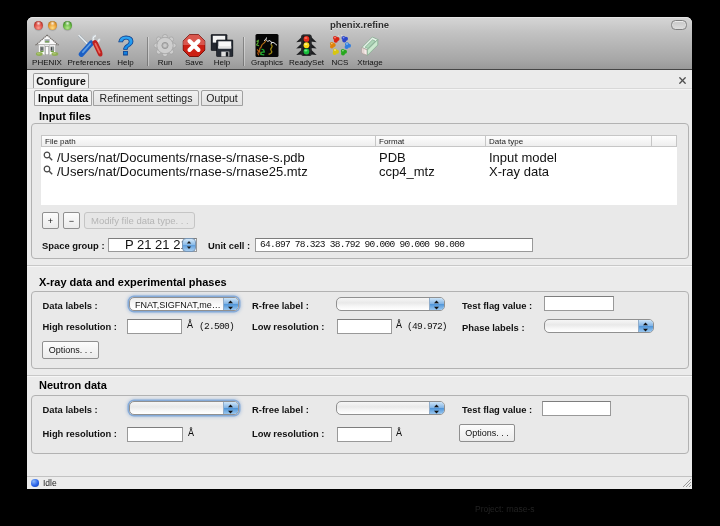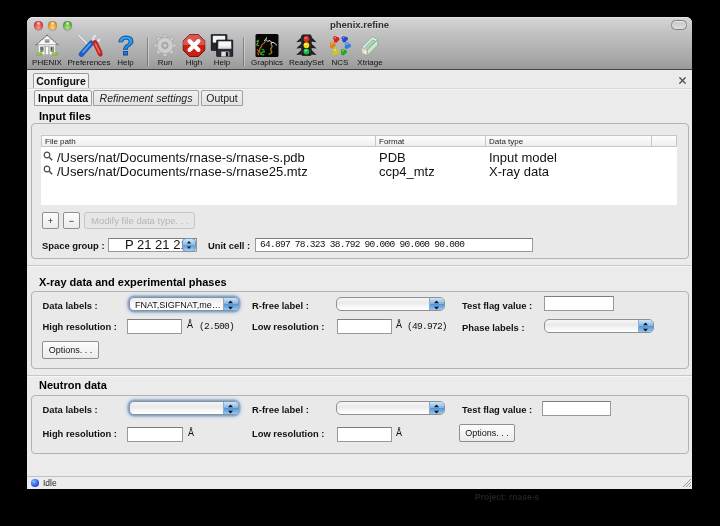--- a/index.html
+++ b/index.html
@@ -143,21 +143,21 @@
  <div class="ico">
       <svg width="23" height="23" viewBox="0 0 23 23">
   <polygon points="7,0.5 16,0.5 22.5,7 22.5,16 16,22.5 7,22.5 0.5,16 0.5,7" fill="#cc1f13" stroke="#7d120b" stroke-width="1"></polygon>
   <polygon points="7,0.5 16,0.5 22.5,7 22.5,11 0.5,11 0.5,7" fill="rgba(255,255,255,0.25)"></polygon>
   <g stroke="#fff" stroke-width="4" stroke-linecap="round">
    <line x1="7" y1="7" x2="16" y2="16"></line>
           <line x1="16" y1="7" x2="7" y2="16"></line>
   </g>
  </svg>
     </div>
- <div class="lbl">High</div>
+ <div class="lbl">Save</div>
 </div>
 <div class="abs tbitem" style="left:222px;">
  <div class="ico">
       <svg width="23" height="23" viewBox="0 0 23 23">
   <rect x="0.5" y="0.5" width="16" height="16" rx="0.8" fill="#23272f" stroke="#0c0e12" stroke-width="0.6"></rect>
   <rect x="2.3" y="1.8" width="12.4" height="6.8" fill="#f4f4f4"></rect>
   <rect x="6" y="6" width="16.5" height="16.5" rx="0.8" fill="#262b34" stroke="#0c0e12" stroke-width="0.6"></rect>
   <rect x="7.8" y="7.3" width="12.9" height="7.2" fill="#f7f7f7"></rect>
   <rect x="7.8" y="12.2" width="12.9" height="2.3" fill="#e2e2e2"></rect>
   <rect x="10.8" y="17.6" width="8" height="4.9" fill="#dedede"></rect>
@@ -266,21 +266,21 @@
  <g stroke="#4e4e4e" stroke-width="1.3" stroke-linecap="round">
   <line x1="0.8" y1="0.8" x2="6.2" y2="6.2"></line>
       <line x1="6.2" y1="0.8" x2="0.8" y2="6.2"></line>
  </g>
 </svg>
 
 <div class="abs" style="left:27px;top:88px;width:665px;height:1px;background:#d8d8d8;"></div>
 <div class="abs" style="left:27px;top:89px;width:665px;height:1px;background:#f5f5f5;"></div>
 
 <div class="abs tab tabsel" style="left:34px;width:58px;">Input data</div>
-<div class="abs tab tabun" style="left:93px;width:106px;font-style:italic;">Refinement settings</div>
+<div class="abs tab tabun" style="left:93px;width:106px;">Refinement settings</div>
 <div class="abs tab tabun" style="left:201px;width:42px;">Output</div>
 
 <div class="abs h1" style="left:39px;top:110px;">Input files</div>
 <div class="abs group" style="left:31px;top:123px;width:656px;height:134px;"></div>
 
 <div class="abs" style="left:41px;top:135px;width:636px;height:70px;background:#fff;"></div>
 <div class="abs" style="left:41px;top:135px;width:636px;height:12px;background:linear-gradient(#fdfdfd,#eee);border:1px solid #c6c6c6;box-sizing:border-box;"></div>
 <div class="abs" style="left:375px;top:136px;width:1px;height:10px;background:#c6c6c6;"></div>
 <div class="abs" style="left:485px;top:136px;width:1px;height:10px;background:#c6c6c6;"></div>
 <div class="abs" style="left:651px;top:136px;width:1px;height:10px;background:#c6c6c6;"></div>
@@ -389,20 +389,20 @@
 <div class="abs tfield" style="left:127px;top:427px;width:54px;height:13px;"></div>
 <div class="abs mono" style="left:188px;top:428px;font-size:10px;">Å</div>
 <div class="abs lbl-b" style="left:252px;top:428px;">Low resolution :</div>
 <div class="abs tfield" style="left:337px;top:427px;width:53px;height:13px;"></div>
 <div class="abs mono" style="left:396px;top:428px;font-size:10px;">Å</div>
 <div class="abs btn" style="left:459px;top:424px;width:56px;height:18px;line-height:17px;">Options. . .</div>
 
 <div class="abs statusbar"></div>
 <div class="abs" style="left:31px;top:479px;width:7.5px;height:7.5px;border-radius:50%;background:radial-gradient(circle at 35% 30%,#8cb8f8,#2a63e8 55%,#1640a8);"></div>
 <div class="abs sbtext" style="left:43px;top:478px;">Idle</div>
-<div class="abs sbtext" style="left:475px;top:492px;font-weight:bold;">Project: rnase-s</div>
+<div class="abs sbtext" style="left:475px;top:504px;">Project: rnase-s</div>
 <svg class="abs" style="left:683px;top:479px;" width="8" height="8" viewBox="0 0 8 8">
  <g stroke="#9a9a9a" stroke-width="1">
       <line x1="0" y1="8" x2="8" y2="0"></line>
       <line x1="3" y1="8" x2="8" y2="3"></line>
       <line x1="6" y1="8" x2="8" y2="6"></line>
     </g>
 </svg>
 
 </body></html>

